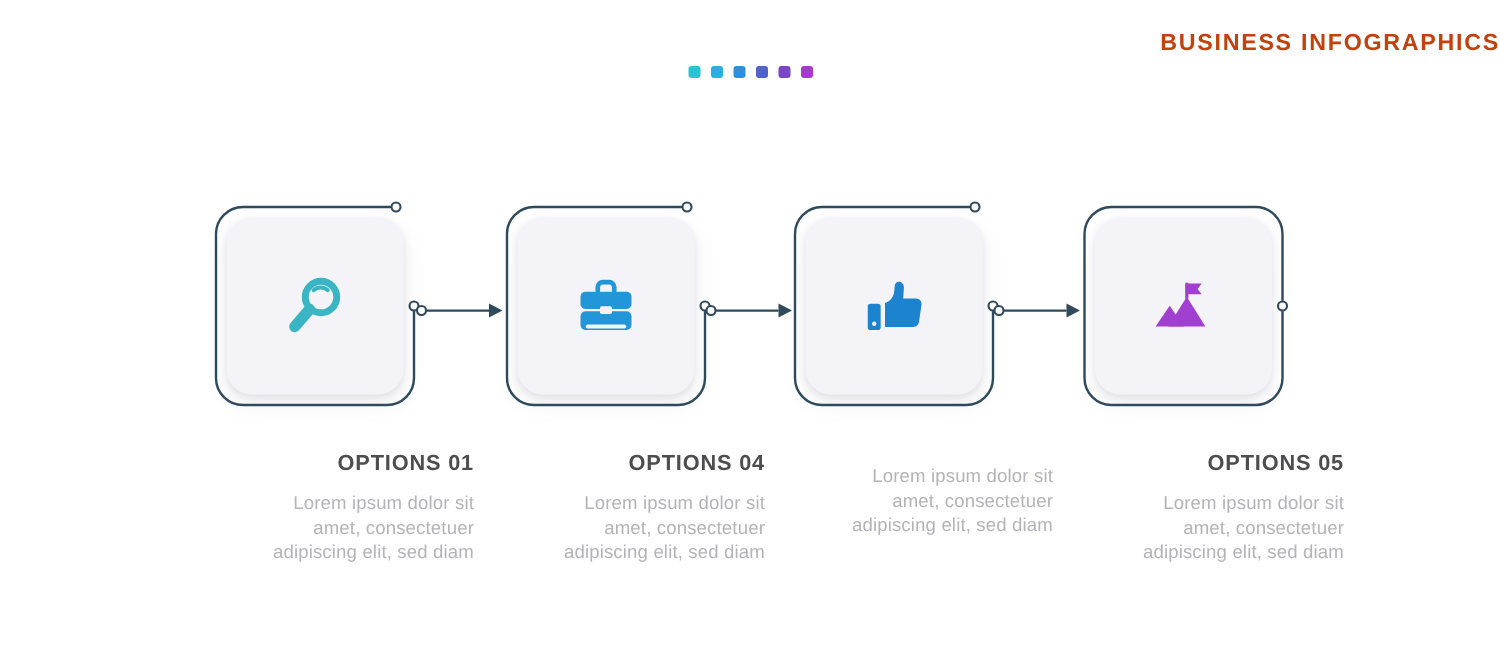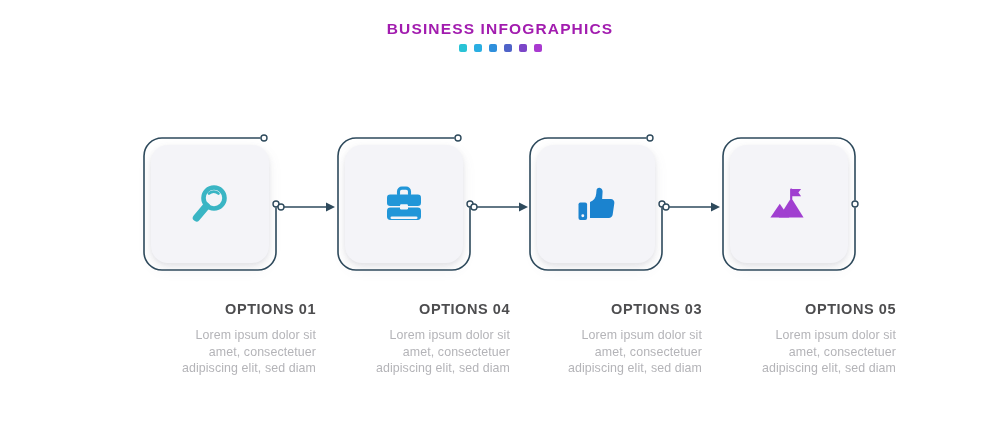--- a/index.html
+++ b/index.html
@@ -21,24 +21,25 @@
     position: absolute;
     top: 20px;
     left: 0;
     width: 1000px;
     text-align: center;
   }
 
   .header-title {
     font-size: 15.5px;
     font-weight: bold;
-    color: #a21caf;
+    color: #c2410c;
     letter-spacing: 1.15px;
     line-height: 18px;
     white-space: nowrap;
+    text-align: right;
   }
 
   .dot-row {
     margin-top: 6px;
     display: flex;
     justify-content: center;
     align-items: center;
     gap: 7px;
   }
 
@@ -290,21 +291,20 @@
   <div class="step-text text-1">
     <div class="step-title">OPTIONS 04</div>
     <div class="step-desc">
       <span>Lorem ipsum dolor sit</span>
       <span>amet, consectetuer</span>
       <span>adipiscing elit, sed diam</span>
     </div>
   </div>
 
   <div class="step-text text-2">
-    <div class="step-title">OPTIONS 03</div>
     <div class="step-desc">
       <span>Lorem ipsum dolor sit</span>
       <span>amet, consectetuer</span>
       <span>adipiscing elit, sed diam</span>
     </div>
   </div>
 
   <div class="step-text text-3">
     <div class="step-title">OPTIONS 05</div>
     <div class="step-desc">

